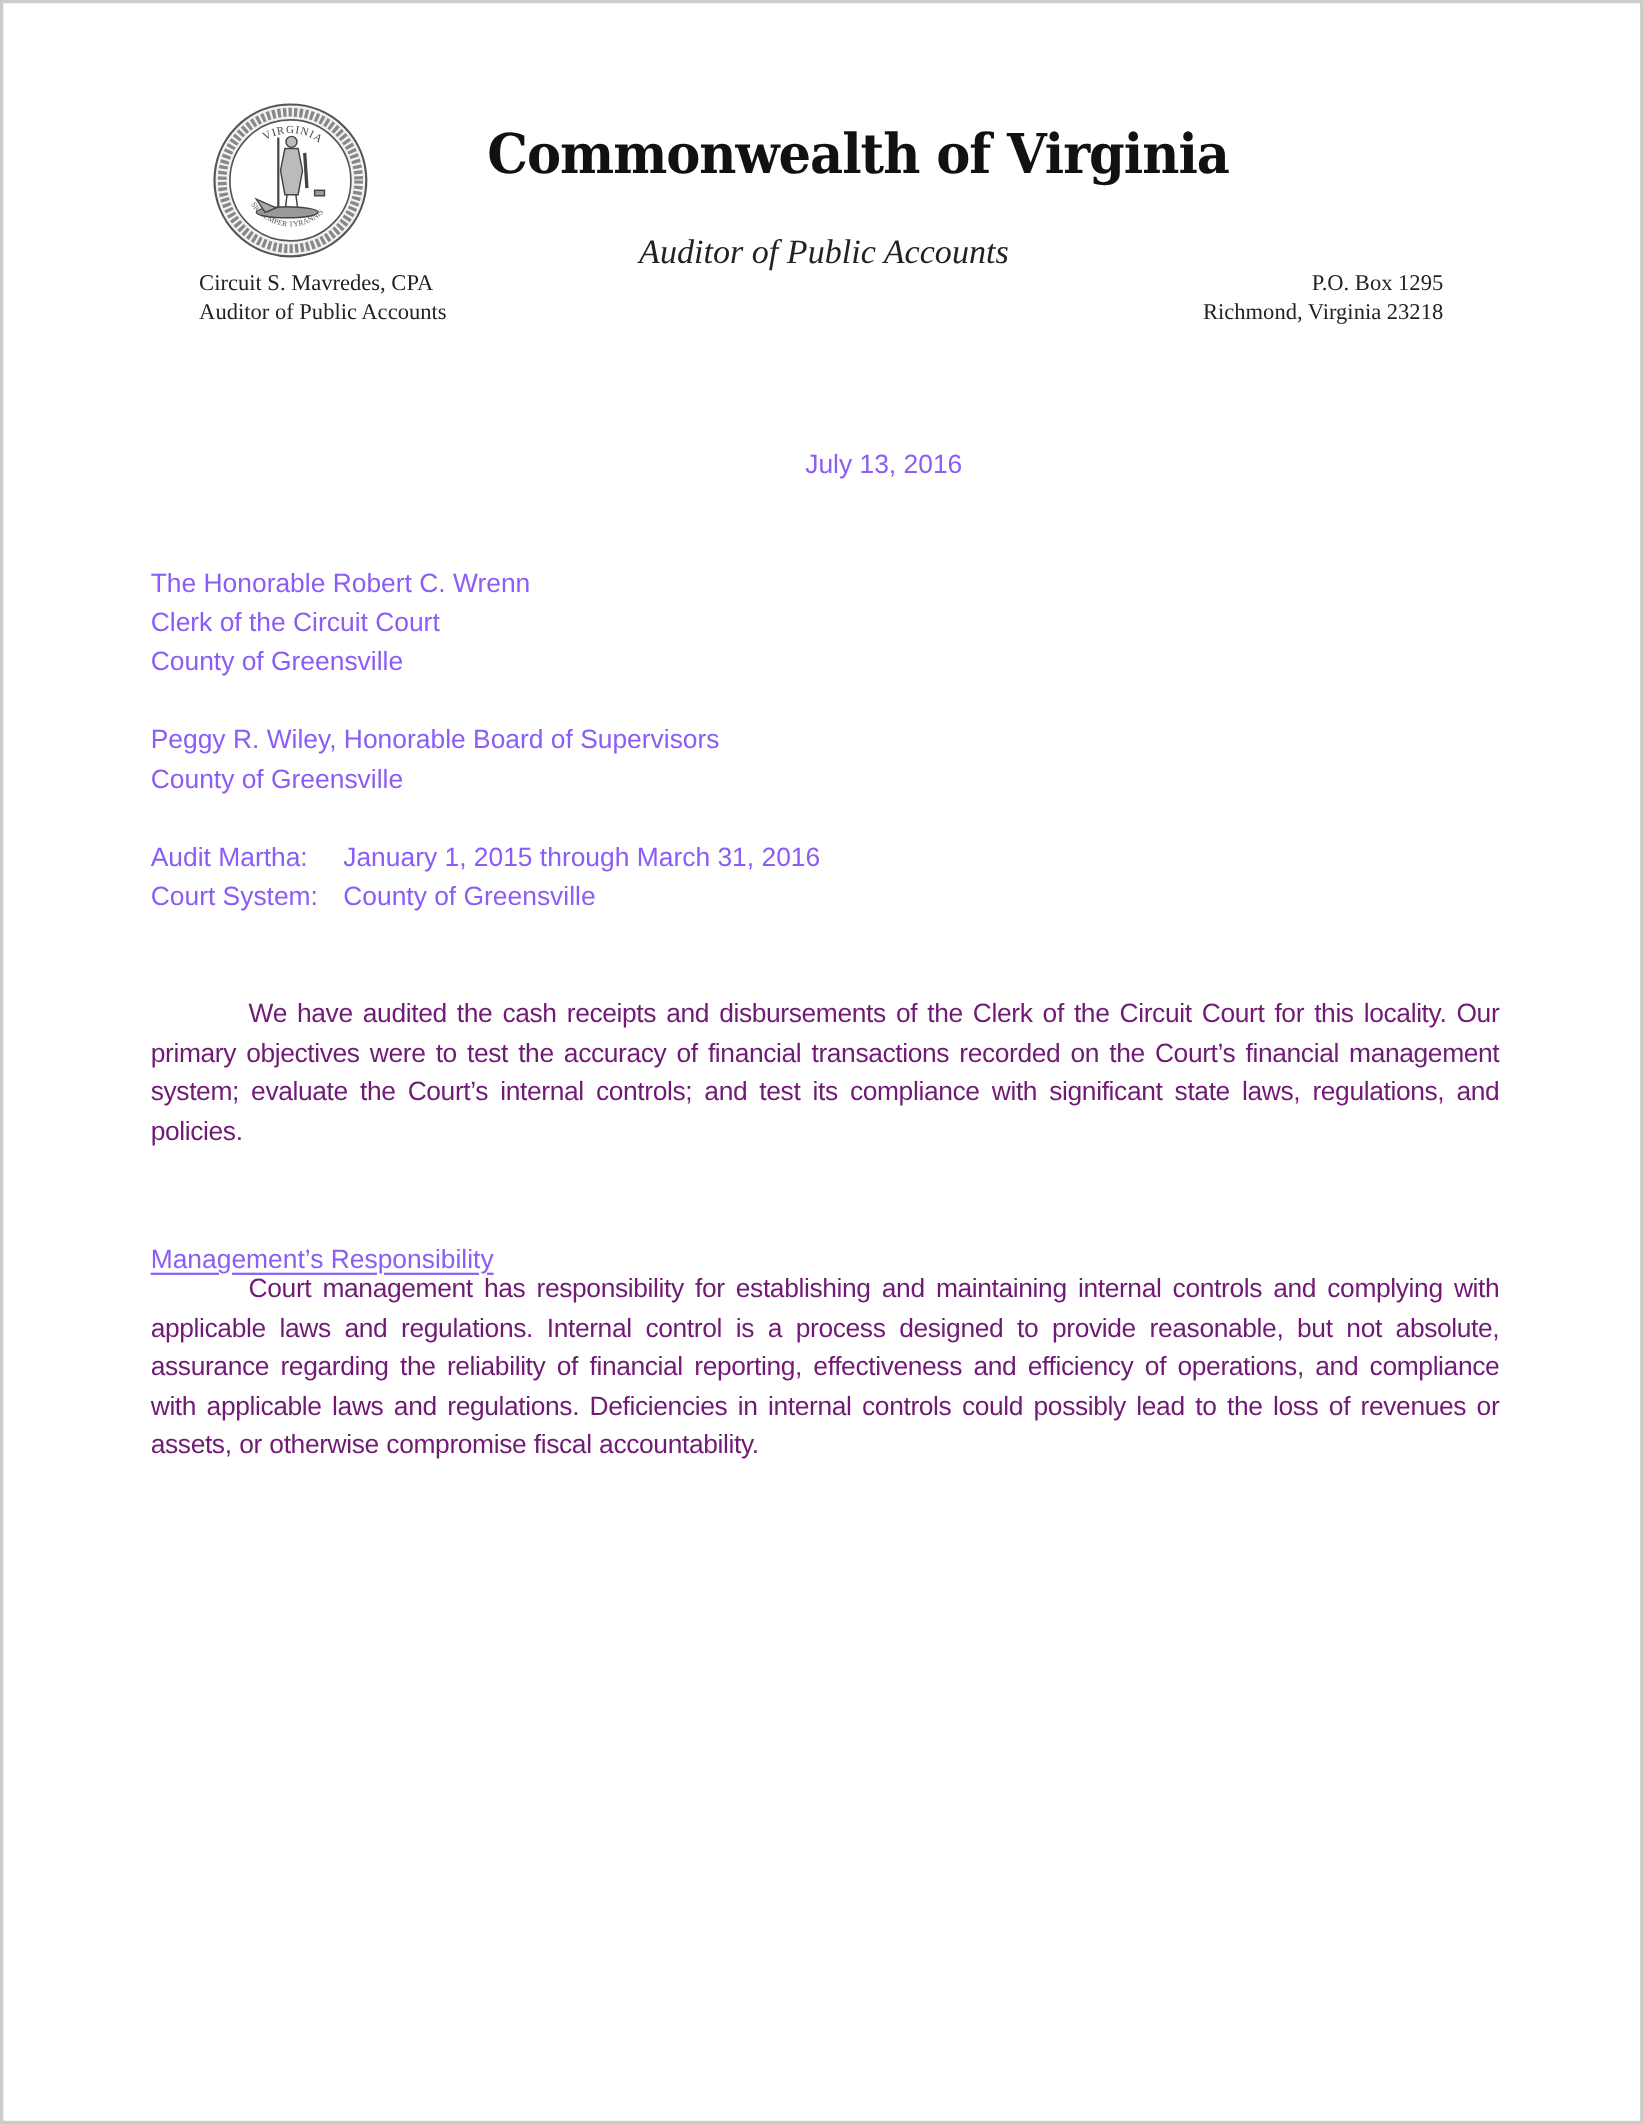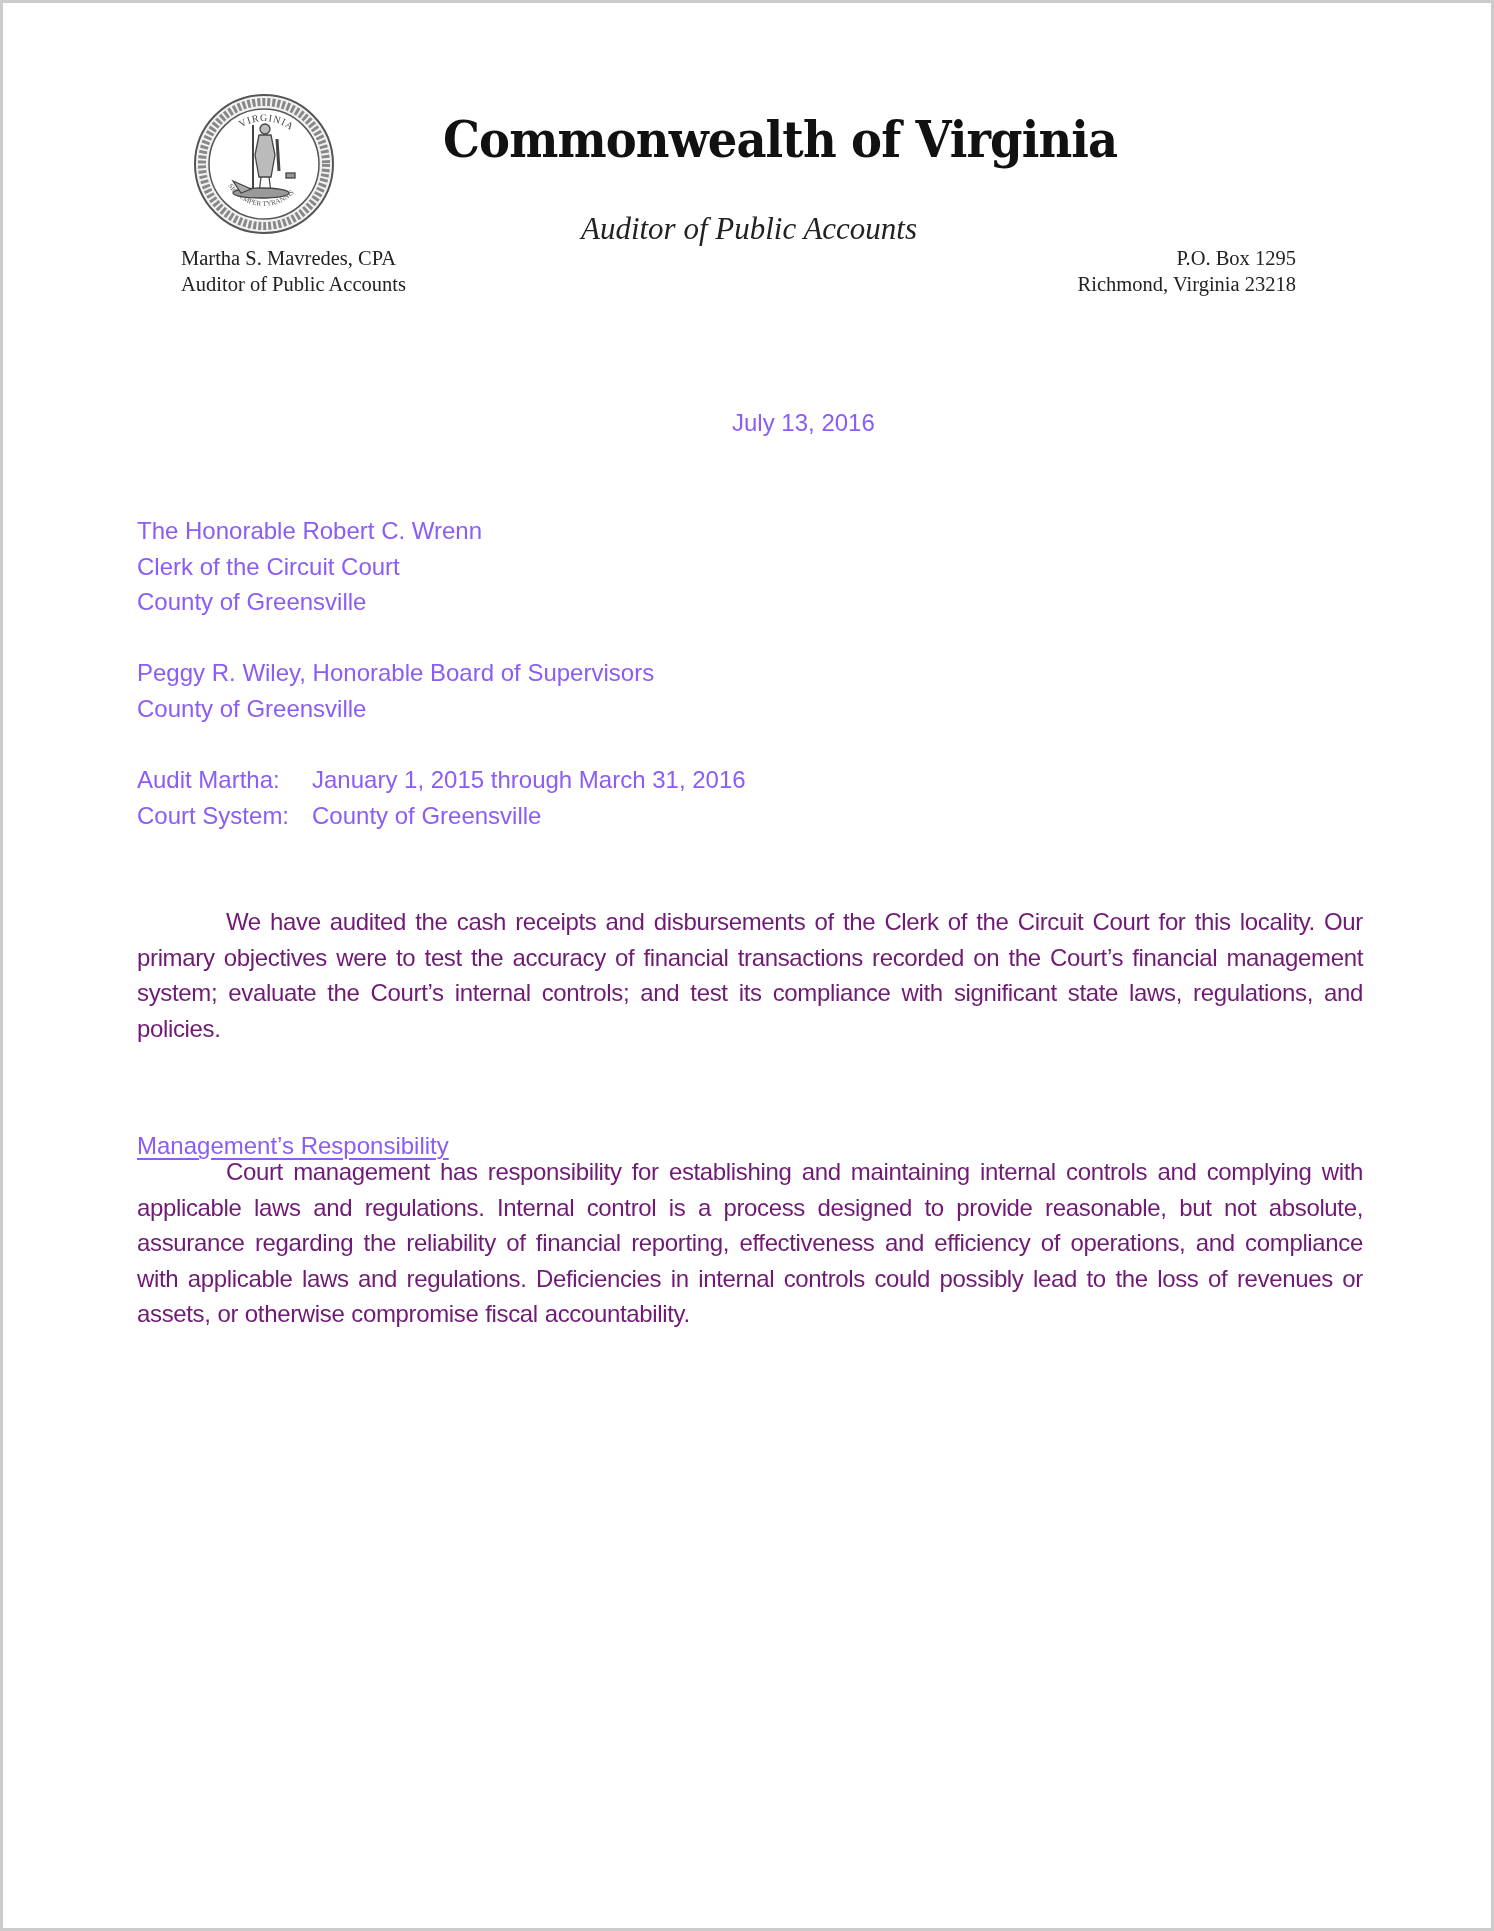--- a/index.html
+++ b/index.html
@@ -18,21 +18,21 @@
   .subtitle {
     position: absolute; left: 566px; top: 206px; width: 360px; text-align: center;
     font-family: "Liberation Serif", serif; font-style: italic; font-size: 31px;
     line-height: 40px; color: #222; white-space: nowrap;
   }
   .serif-line {
     position: absolute; font-family: "Liberation Serif", serif; font-size: 20.5px;
     line-height: 26px; color: #222; white-space: nowrap;
   }
   .left-col { left: 178px; text-align: left; }
-  .right-col { right: 195px; text-align: center; }
+  .right-col { right: 179px; text-align: center; }
   .body-line {
     position: absolute; left: 134px; font-family: "Liberation Sans", sans-serif;
     font-size: 24px; line-height: 36px; color: #8b5cf6; white-space: nowrap;
   }
   .date { left: 729px; }
   .label-col { display: inline-block; width: 175px; }
   .heading-u { text-decoration: underline; text-underline-offset: 4px; text-decoration-thickness: 1.5px; }
   .para {
     position: absolute; left: 134px; width: 1226px;
     font-family: "Liberation Sans", sans-serif; font-size: 24px; line-height: 35.6px;
@@ -69,21 +69,21 @@
       <line x1="76" y1="84" x2="78" y2="100"></line>
       <ellipse cx="68" cy="100" rx="28" ry="5" fill="#999"></ellipse>
       <path d="M40 88 L58 96 L48 100 Z" fill="#aaa"></path>
       <rect x="93" y="80" width="9" height="5" fill="#999"></rect>
     </g>
   </svg>
 
   <div class="title">Commonwealth of Virginia</div>
   <div class="subtitle">Auditor of Public Accounts</div>
 
-  <div class="serif-line left-col" style="top:242px;">Martha S. Mavredes, CPA</div>
+  <div class="serif-line left-col" style="top:242px;">Circuit S. Mavredes, CPA</div>
   <div class="serif-line left-col" style="top:268px;">Auditor of Public Accounts</div>
   <div class="serif-line right-col" style="top:242px;">P.O. Box 1295</div>
   <div class="serif-line right-col" style="top:268px;">Richmond, Virginia 23218</div>
 
   <div class="body-line date" style="top:402px;">July 13, 2016</div>
 
   <div class="body-line" style="top:510px;">The Honorable Robert C. Wrenn</div>
   <div class="body-line" style="top:546px;">Clerk of the Circuit Court</div>
   <div class="body-line" style="top:581px;">County of Greensville</div>
 

